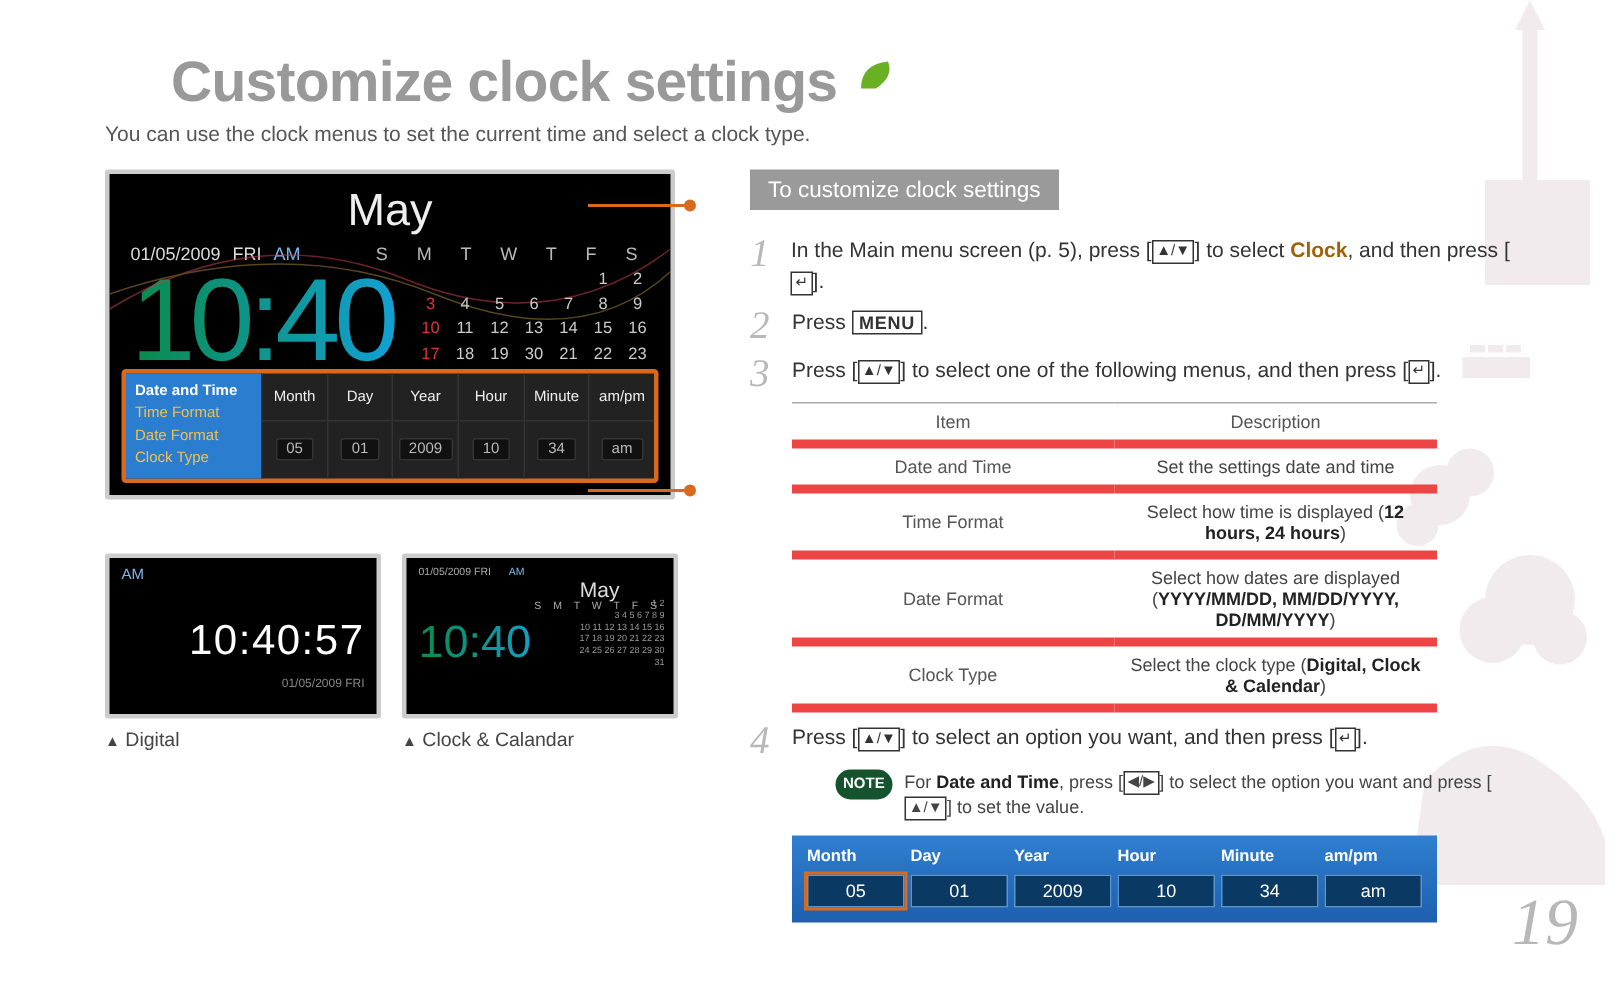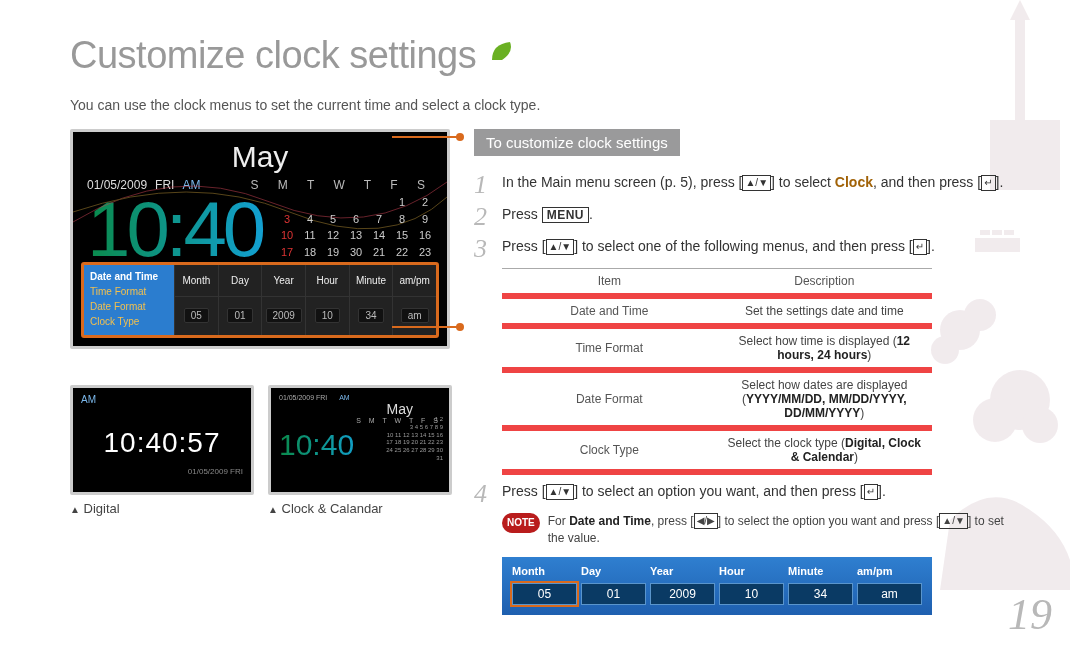--- a/index.html
+++ b/index.html
@@ -1,22 +1,22 @@
 <!DOCTYPE html>
 <html><head>
 <meta charset="utf-8">
 <style>
   *{box-sizing:border-box;margin:0;padding:0;}
   body{font-family:"Helvetica Neue",Arial,sans-serif;background:#fff;color:#333;width:1080px;height:666px;position:relative;overflow:hidden;}
   .bg-art{position:absolute;right:0;top:0;width:160px;height:666px;z-index:0;opacity:0.55;}
   .page{padding:28px 70px 0 70px;position:relative;z-index:2;}
-  h1{font-size:38px;font-weight:400;color:#999;letter-spacing:-0.5px;}
+  h1{font-size:38px;font-weight:700;color:#999;letter-spacing:-0.5px;margin-left:44px;}
   h1 .leaf{display:inline-block;vertical-align:6px;margin-left:4px;}
-  .subtitle{font-size:14px;color:#555;margin-top:20px;font-weight:300;}
-  .cols{display:flex;margin-top:16px;gap:4px;}
+  .subtitle{font-size:14px;color:#555;margin-top:4px;font-weight:300;}
+  .cols{display:flex;margin-top:16px;gap:30px;}
   .left{width:400px;}
   .right{flex:1;}
   .shot{background:#000;border:3px solid #ccc;border-radius:2px;position:relative;overflow:hidden;}
   .shot.big{width:380px;height:220px;padding:8px 14px 0 14px;}
   .thumbs{display:flex;gap:14px;margin-top:36px;}
   .shot.sm{width:184px;height:110px;padding:6px 8px;}
   .cap{font-size:13px;color:#444;margin-top:6px;}
   .up{font-size:10px;}
   
   .month-head{text-align:center;font-size:30px;color:#eee;font-weight:300;}
@@ -34,39 +34,39 @@
   .selection .side{width:90px;background:#2b7dcf;color:#f2c04f;font-size:10px;padding:6px 6px;display:flex;flex-direction:column;gap:4px;}
   .selection .side div:first-child{color:#fff;font-weight:600;}
   .selection .grid{flex:1;display:grid;grid-template-columns:repeat(6,1fr);font-size:10px;color:#bbb;}
   .selection .grid div{display:flex;align-items:center;justify-content:center;border-left:1px solid #333;}
   .selection .grid .h{color:#eee;border-bottom:1px solid #333;padding:5px 0;}
   .selection .grid .v{padding:7px 0;}
   .selection .grid .v span{background:#111;border:1px solid #333;padding:1px 6px;border-radius:2px;}
   .callout{position:absolute;border-top:2px solid #d96a1d;}
   .callout::after{content:"";position:absolute;right:-6px;top:-5px;width:8px;height:8px;background:#d96a1d;border-radius:50%;}
   
-  .sm .dtime{font-size:28px;color:#fff;font-weight:300;text-align:center;margin-top:22px;letter-spacing:1px;}
+  .sm .dtime{font-size:28px;color:#fff;font-weight:300;text-align:right;margin-top:22px;letter-spacing:1px;}
   .sm .ddate{font-size:8px;color:#888;text-align:right;margin-top:8px;}
   .sm .am2{font-size:10px;color:#7ab7ea;text-align:left;}
   .sm.cc .mh{font-size:14px;color:#ddd;text-align:right;margin-right:28px;}
   .sm.cc .drow{font-size:7px;color:#aaa;display:flex;gap:4px;}
   .sm.cc .bt{font-size:30px;font-weight:200;background:linear-gradient(90deg,#0a8a4a,#12a0d0,#d23c67);-webkit-background-clip:text;-webkit-text-fill-color:transparent;margin-top:4px;}
   .sm.cc .mini{position:absolute;right:6px;top:28px;font-size:6px;color:#999;line-height:1.3;text-align:right;}
   
   .banner{background:#9a9a9b;color:#fff;font-size:15px;padding:5px 12px;display:inline-block;margin-bottom:10px;}
   .step{display:flex;gap:10px;margin:6px 0;font-size:14px;line-height:1.5;color:#333;}
   .step .n{font-family:Georgia,serif;font-style:italic;font-size:26px;color:#b8b8b8;width:18px;line-height:1;}
   .clk{color:#a16207;font-weight:600;}
   .menu-key{border:1px solid #333;padding:0 4px;font-size:12px;font-weight:700;letter-spacing:0.5px;}
   .keyicon{display:inline-block;border:1px solid #333;padding:0 2px;font-size:10px;vertical-align:1px;line-height:14px;height:16px;}
   table.desc{width:430px;border-collapse:collapse;font-size:12px;margin:6px 0 6px 28px;}
   table.desc th,table.desc td{border-top:1px solid #aaa;border-bottom:6px solid #ef4444;padding:5px 6px;text-align:center;font-weight:400;color:#444;}
   table.desc th{color:#555;width:95px;}
   .note{display:flex;gap:8px;font-size:12px;margin:6px 0 10px 28px;align-items:flex-start;color:#444;line-height:1.4;}
-  .note-badge{background:#b91c1c;color:#fff;font-size:10px;font-weight:700;padding:3px 5px;border-radius:10px;}
+  .note-badge{background:#14532d;color:#fff;font-size:10px;font-weight:700;padding:3px 5px;border-radius:10px;margin-left:29px;}
   .blue-strip{margin-left:28px;width:430px;background:linear-gradient(#2f7fd0,#1e5faf);padding:6px 10px 10px 10px;display:grid;grid-template-columns:repeat(6,1fr);gap:4px;font-size:11px;color:#fff;}
   .blue-strip .hd{font-weight:600;text-align:left;padding:2px 0;}
   .blue-strip .cell{background:#0a3a64;border:1px solid #5a95cc;text-align:center;padding:3px 0;font-size:12px;}
   .blue-strip .cell.sel{outline:2px solid #d96a1d;}
   .pagenum{position:absolute;right:28px;bottom:26px;font-family:Georgia,serif;font-style:italic;font-size:44px;color:#b8b8b8;z-index:3;}
   b{font-weight:700;color:#222;}
 </style>
 </head>
 <body>
 

